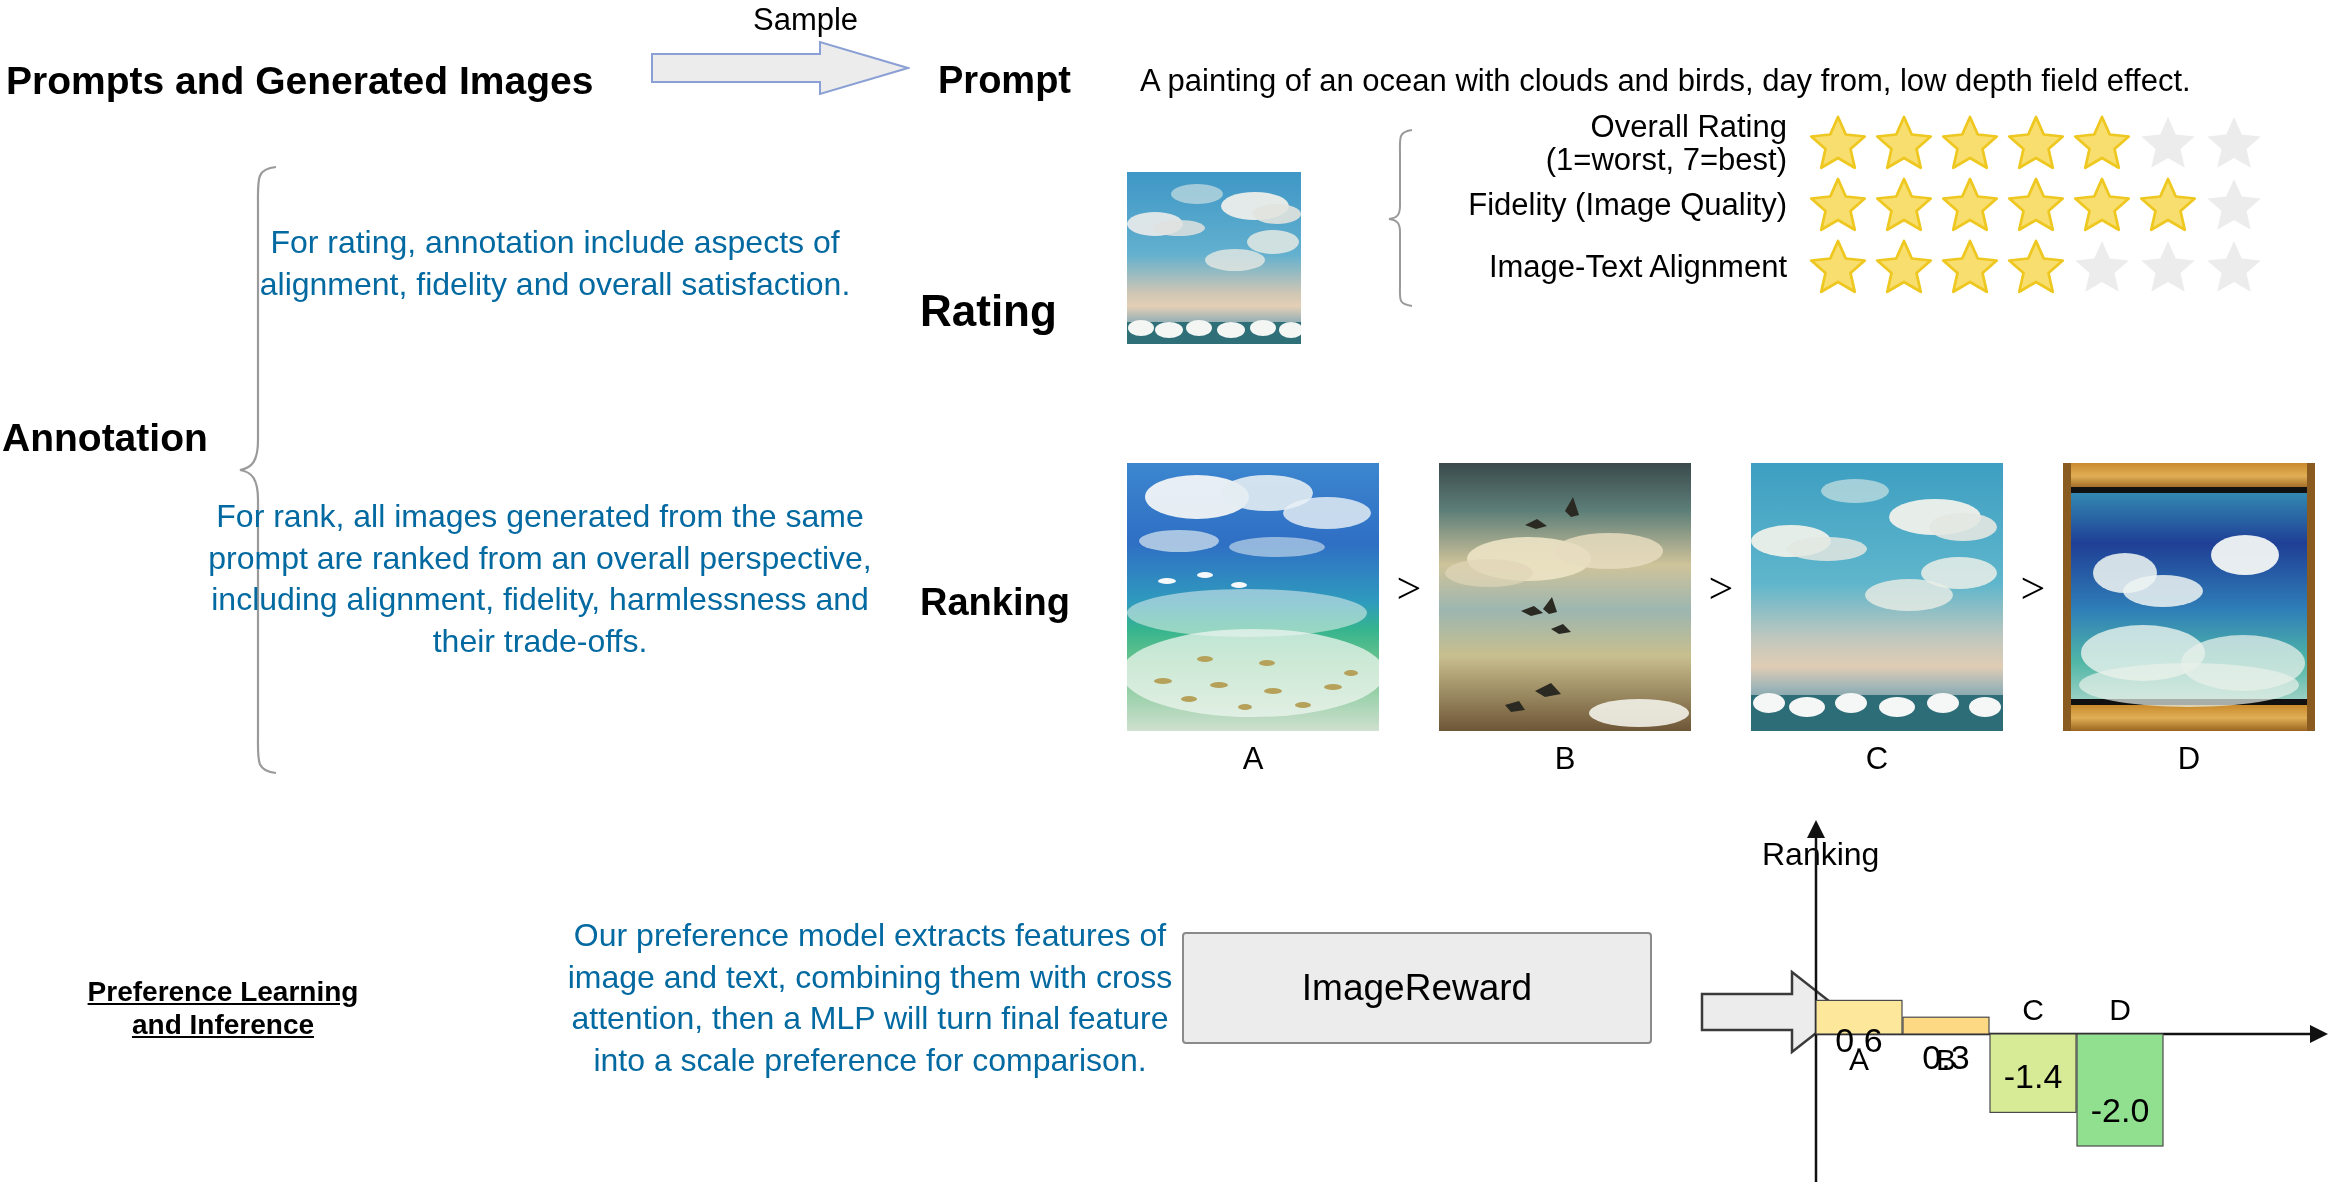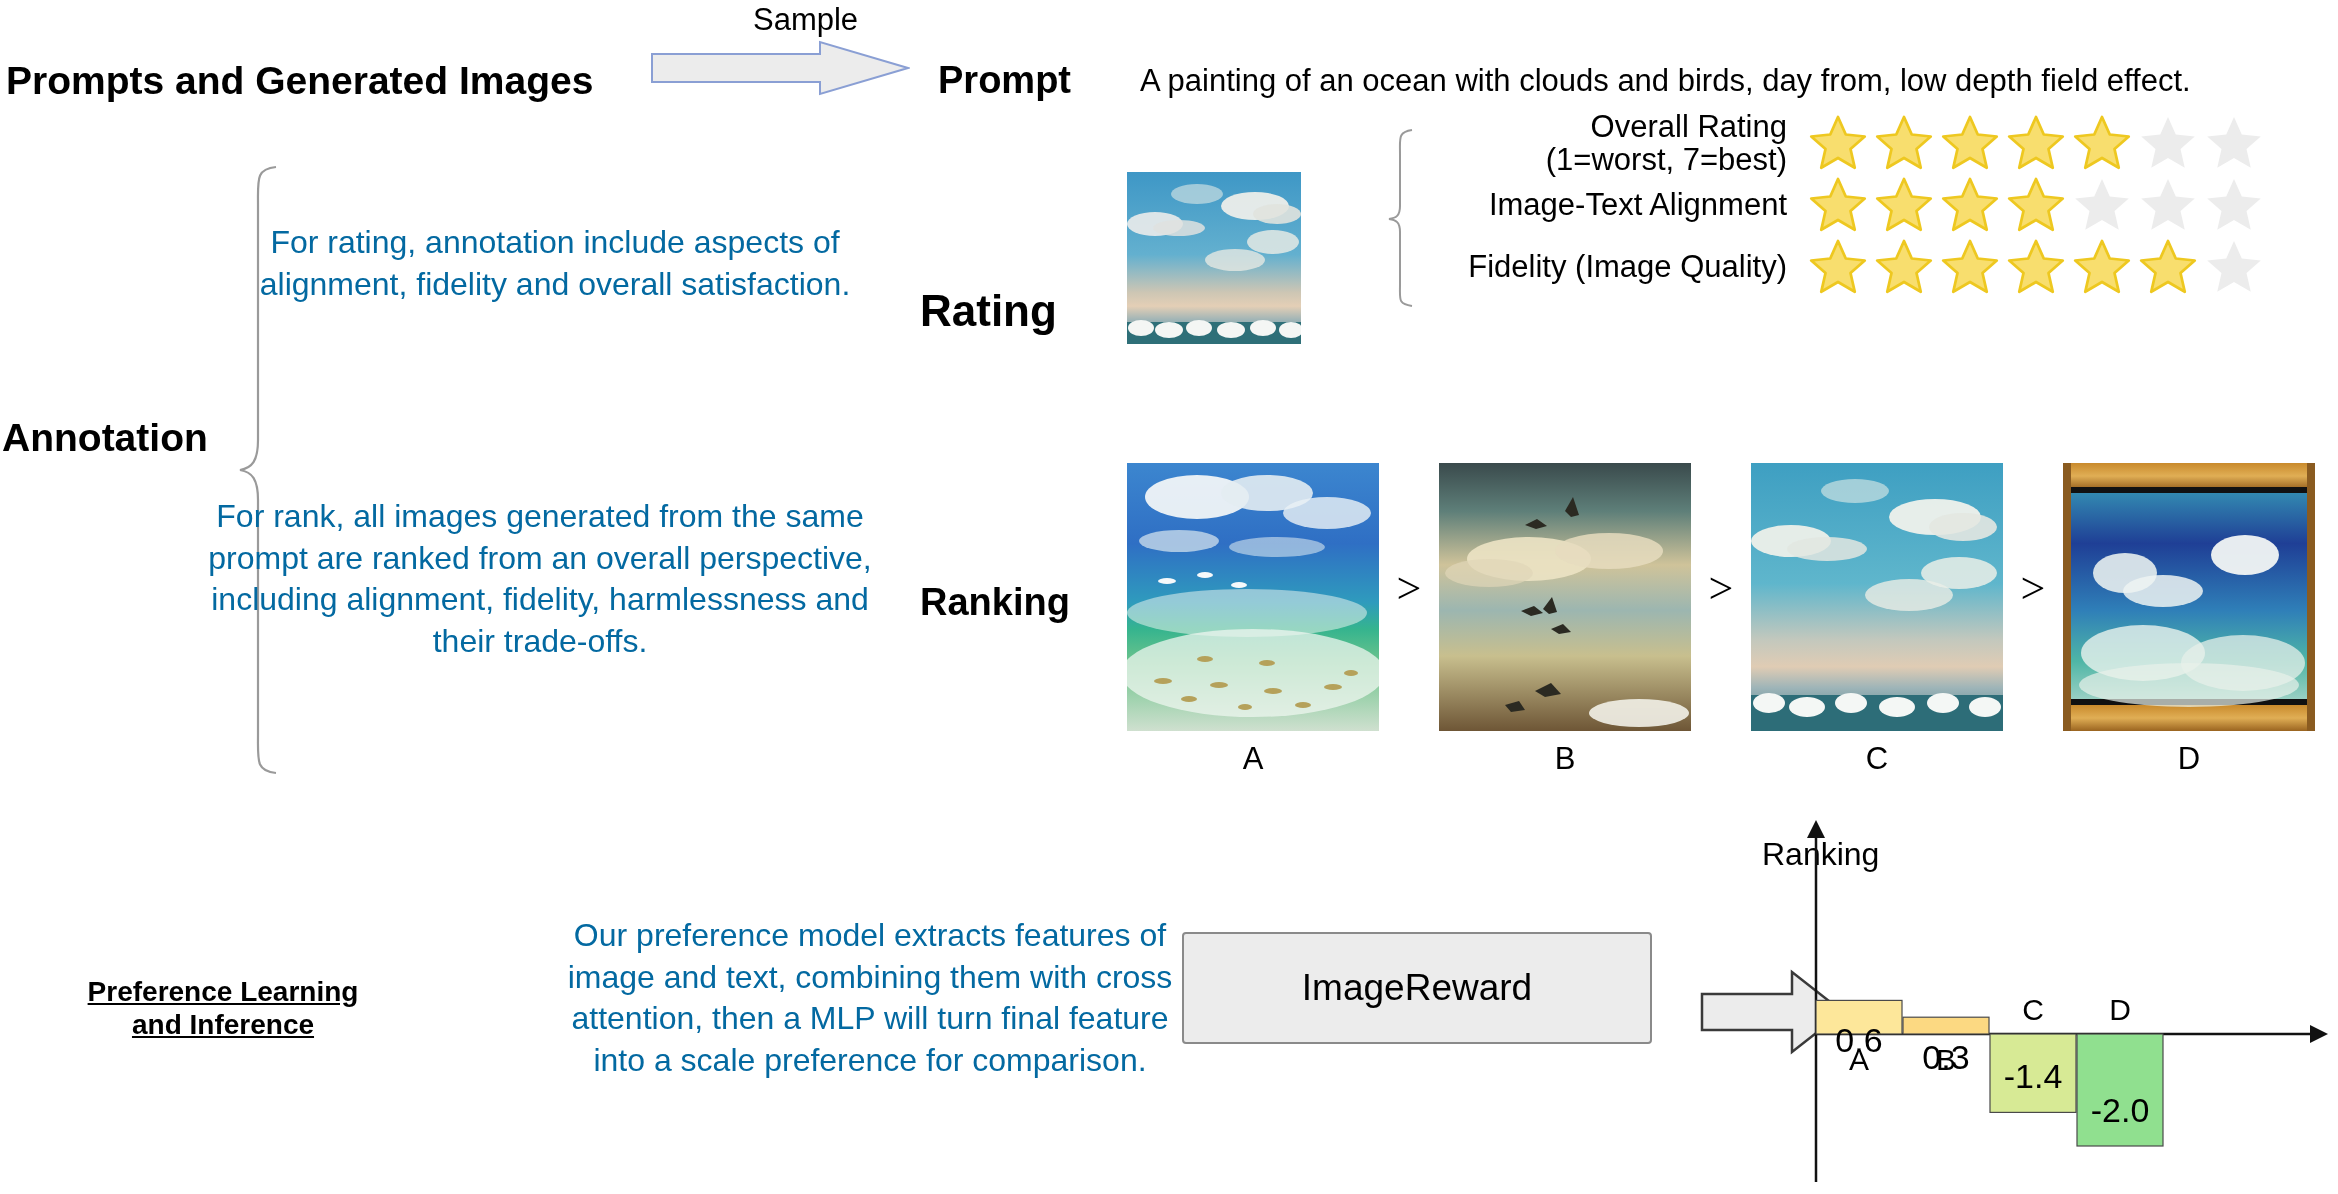--- a/index.html
+++ b/index.html
@@ -299,66 +299,66 @@
           <svg class="star" viewBox="0 0 24 24">
             <path d="M12 1.6 L15.1 8.6 L22.7 9.4 L17.0 14.4 L18.7 21.9 L12 18.0 L5.3 21.9 L7.0 14.4 L1.3 9.4 L8.9 8.6 Z" fill="#ececec" stroke="none"></path>
           </svg>
           <svg class="star" viewBox="0 0 24 24">
             <path d="M12 1.6 L15.1 8.6 L22.7 9.4 L17.0 14.4 L18.7 21.9 L12 18.0 L5.3 21.9 L7.0 14.4 L1.3 9.4 L8.9 8.6 Z" fill="#ececec" stroke="none"></path>
           </svg>
         </div>
     </div>
 
     <div class="rating-row">
+      <div class="rating-row-label">Fidelity (Image Quality)</div>
+      <div class="stars">
+          <svg class="star" viewBox="0 0 24 24">
+            <path d="M12 1.6 L15.1 8.6 L22.7 9.4 L17.0 14.4 L18.7 21.9 L12 18.0 L5.3 21.9 L7.0 14.4 L1.3 9.4 L8.9 8.6 Z" fill="#f8de6e" stroke="#eec820" stroke-width="1.1" stroke-linejoin="round"></path>
+          </svg>
+          <svg class="star" viewBox="0 0 24 24">
+            <path d="M12 1.6 L15.1 8.6 L22.7 9.4 L17.0 14.4 L18.7 21.9 L12 18.0 L5.3 21.9 L7.0 14.4 L1.3 9.4 L8.9 8.6 Z" fill="#f8de6e" stroke="#eec820" stroke-width="1.1" stroke-linejoin="round"></path>
+          </svg>
+          <svg class="star" viewBox="0 0 24 24">
+            <path d="M12 1.6 L15.1 8.6 L22.7 9.4 L17.0 14.4 L18.7 21.9 L12 18.0 L5.3 21.9 L7.0 14.4 L1.3 9.4 L8.9 8.6 Z" fill="#f8de6e" stroke="#eec820" stroke-width="1.1" stroke-linejoin="round"></path>
+          </svg>
+          <svg class="star" viewBox="0 0 24 24">
+            <path d="M12 1.6 L15.1 8.6 L22.7 9.4 L17.0 14.4 L18.7 21.9 L12 18.0 L5.3 21.9 L7.0 14.4 L1.3 9.4 L8.9 8.6 Z" fill="#f8de6e" stroke="#eec820" stroke-width="1.1" stroke-linejoin="round"></path>
+          </svg>
+          <svg class="star" viewBox="0 0 24 24">
+            <path d="M12 1.6 L15.1 8.6 L22.7 9.4 L17.0 14.4 L18.7 21.9 L12 18.0 L5.3 21.9 L7.0 14.4 L1.3 9.4 L8.9 8.6 Z" fill="#f8de6e" stroke="#eec820" stroke-width="1.1" stroke-linejoin="round"></path>
+          </svg>
+          <svg class="star" viewBox="0 0 24 24">
+            <path d="M12 1.6 L15.1 8.6 L22.7 9.4 L17.0 14.4 L18.7 21.9 L12 18.0 L5.3 21.9 L7.0 14.4 L1.3 9.4 L8.9 8.6 Z" fill="#f8de6e" stroke="#eec820" stroke-width="1.1" stroke-linejoin="round"></path>
+          </svg>
+          <svg class="star" viewBox="0 0 24 24">
+            <path d="M12 1.6 L15.1 8.6 L22.7 9.4 L17.0 14.4 L18.7 21.9 L12 18.0 L5.3 21.9 L7.0 14.4 L1.3 9.4 L8.9 8.6 Z" fill="#ececec" stroke="none"></path>
+          </svg>
+        </div>
+    </div>
+
+    <div class="rating-row">
       <div class="rating-row-label">Image-Text Alignment</div>
       <div class="stars">
           <svg class="star" viewBox="0 0 24 24">
             <path d="M12 1.6 L15.1 8.6 L22.7 9.4 L17.0 14.4 L18.7 21.9 L12 18.0 L5.3 21.9 L7.0 14.4 L1.3 9.4 L8.9 8.6 Z" fill="#f8de6e" stroke="#eec820" stroke-width="1.1" stroke-linejoin="round"></path>
           </svg>
           <svg class="star" viewBox="0 0 24 24">
             <path d="M12 1.6 L15.1 8.6 L22.7 9.4 L17.0 14.4 L18.7 21.9 L12 18.0 L5.3 21.9 L7.0 14.4 L1.3 9.4 L8.9 8.6 Z" fill="#f8de6e" stroke="#eec820" stroke-width="1.1" stroke-linejoin="round"></path>
           </svg>
           <svg class="star" viewBox="0 0 24 24">
             <path d="M12 1.6 L15.1 8.6 L22.7 9.4 L17.0 14.4 L18.7 21.9 L12 18.0 L5.3 21.9 L7.0 14.4 L1.3 9.4 L8.9 8.6 Z" fill="#f8de6e" stroke="#eec820" stroke-width="1.1" stroke-linejoin="round"></path>
           </svg>
           <svg class="star" viewBox="0 0 24 24">
             <path d="M12 1.6 L15.1 8.6 L22.7 9.4 L17.0 14.4 L18.7 21.9 L12 18.0 L5.3 21.9 L7.0 14.4 L1.3 9.4 L8.9 8.6 Z" fill="#f8de6e" stroke="#eec820" stroke-width="1.1" stroke-linejoin="round"></path>
           </svg>
           <svg class="star" viewBox="0 0 24 24">
             <path d="M12 1.6 L15.1 8.6 L22.7 9.4 L17.0 14.4 L18.7 21.9 L12 18.0 L5.3 21.9 L7.0 14.4 L1.3 9.4 L8.9 8.6 Z" fill="#ececec" stroke="none"></path>
           </svg>
           <svg class="star" viewBox="0 0 24 24">
             <path d="M12 1.6 L15.1 8.6 L22.7 9.4 L17.0 14.4 L18.7 21.9 L12 18.0 L5.3 21.9 L7.0 14.4 L1.3 9.4 L8.9 8.6 Z" fill="#ececec" stroke="none"></path>
-          </svg>
-          <svg class="star" viewBox="0 0 24 24">
-            <path d="M12 1.6 L15.1 8.6 L22.7 9.4 L17.0 14.4 L18.7 21.9 L12 18.0 L5.3 21.9 L7.0 14.4 L1.3 9.4 L8.9 8.6 Z" fill="#ececec" stroke="none"></path>
-          </svg>
-        </div>
-    </div>
-
-    <div class="rating-row">
-      <div class="rating-row-label">Fidelity (Image Quality)</div>
-      <div class="stars">
-          <svg class="star" viewBox="0 0 24 24">
-            <path d="M12 1.6 L15.1 8.6 L22.7 9.4 L17.0 14.4 L18.7 21.9 L12 18.0 L5.3 21.9 L7.0 14.4 L1.3 9.4 L8.9 8.6 Z" fill="#f8de6e" stroke="#eec820" stroke-width="1.1" stroke-linejoin="round"></path>
-          </svg>
-          <svg class="star" viewBox="0 0 24 24">
-            <path d="M12 1.6 L15.1 8.6 L22.7 9.4 L17.0 14.4 L18.7 21.9 L12 18.0 L5.3 21.9 L7.0 14.4 L1.3 9.4 L8.9 8.6 Z" fill="#f8de6e" stroke="#eec820" stroke-width="1.1" stroke-linejoin="round"></path>
-          </svg>
-          <svg class="star" viewBox="0 0 24 24">
-            <path d="M12 1.6 L15.1 8.6 L22.7 9.4 L17.0 14.4 L18.7 21.9 L12 18.0 L5.3 21.9 L7.0 14.4 L1.3 9.4 L8.9 8.6 Z" fill="#f8de6e" stroke="#eec820" stroke-width="1.1" stroke-linejoin="round"></path>
-          </svg>
-          <svg class="star" viewBox="0 0 24 24">
-            <path d="M12 1.6 L15.1 8.6 L22.7 9.4 L17.0 14.4 L18.7 21.9 L12 18.0 L5.3 21.9 L7.0 14.4 L1.3 9.4 L8.9 8.6 Z" fill="#f8de6e" stroke="#eec820" stroke-width="1.1" stroke-linejoin="round"></path>
-          </svg>
-          <svg class="star" viewBox="0 0 24 24">
-            <path d="M12 1.6 L15.1 8.6 L22.7 9.4 L17.0 14.4 L18.7 21.9 L12 18.0 L5.3 21.9 L7.0 14.4 L1.3 9.4 L8.9 8.6 Z" fill="#f8de6e" stroke="#eec820" stroke-width="1.1" stroke-linejoin="round"></path>
-          </svg>
-          <svg class="star" viewBox="0 0 24 24">
-            <path d="M12 1.6 L15.1 8.6 L22.7 9.4 L17.0 14.4 L18.7 21.9 L12 18.0 L5.3 21.9 L7.0 14.4 L1.3 9.4 L8.9 8.6 Z" fill="#f8de6e" stroke="#eec820" stroke-width="1.1" stroke-linejoin="round"></path>
           </svg>
           <svg class="star" viewBox="0 0 24 24">
             <path d="M12 1.6 L15.1 8.6 L22.7 9.4 L17.0 14.4 L18.7 21.9 L12 18.0 L5.3 21.9 L7.0 14.4 L1.3 9.4 L8.9 8.6 Z" fill="#ececec" stroke="none"></path>
           </svg>
         </div>
     </div>
 
   </div>
 
   <div id="ranking-desc" class="body-text">For rank, all images generated from the same prompt are ranked from an overall perspective, including alignment, fidelity, harmlessness and their trade-offs.</div>

